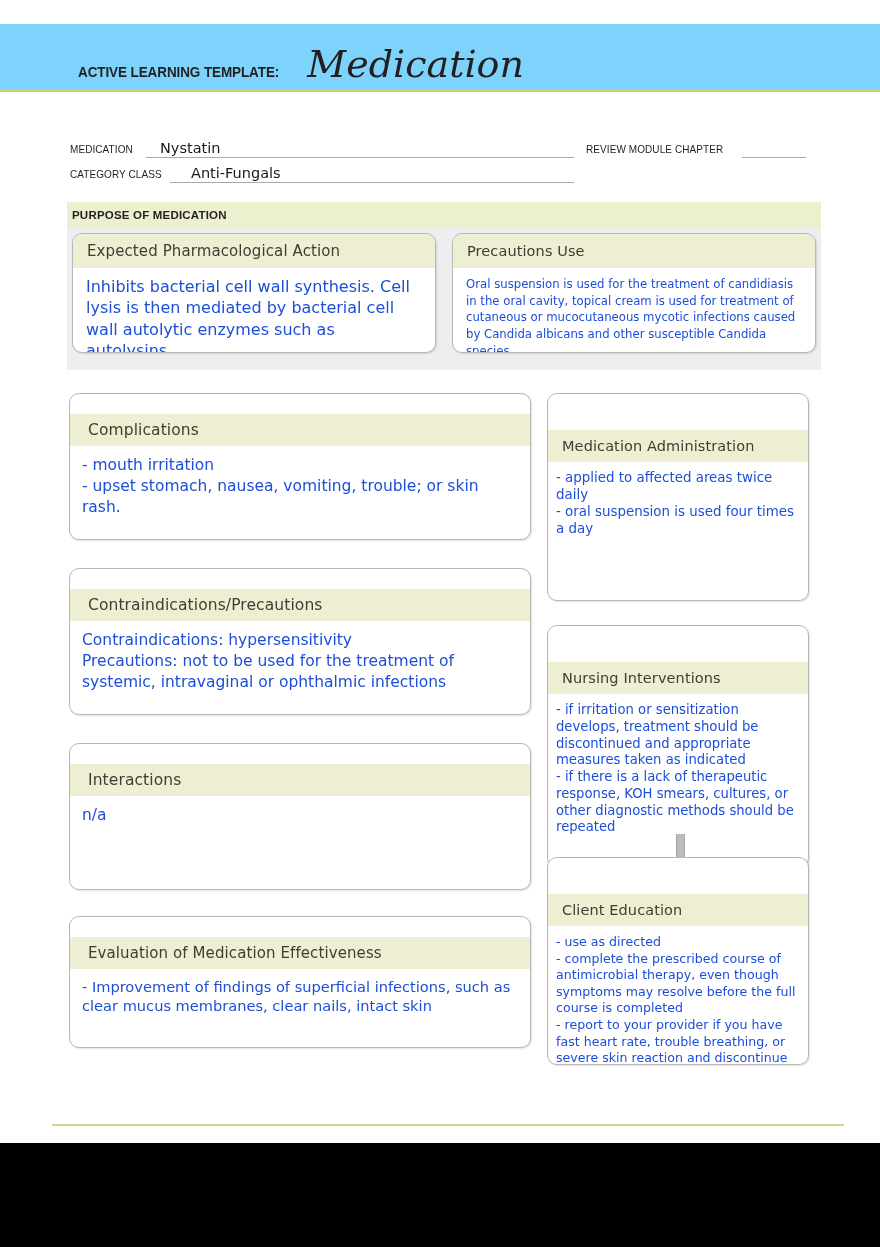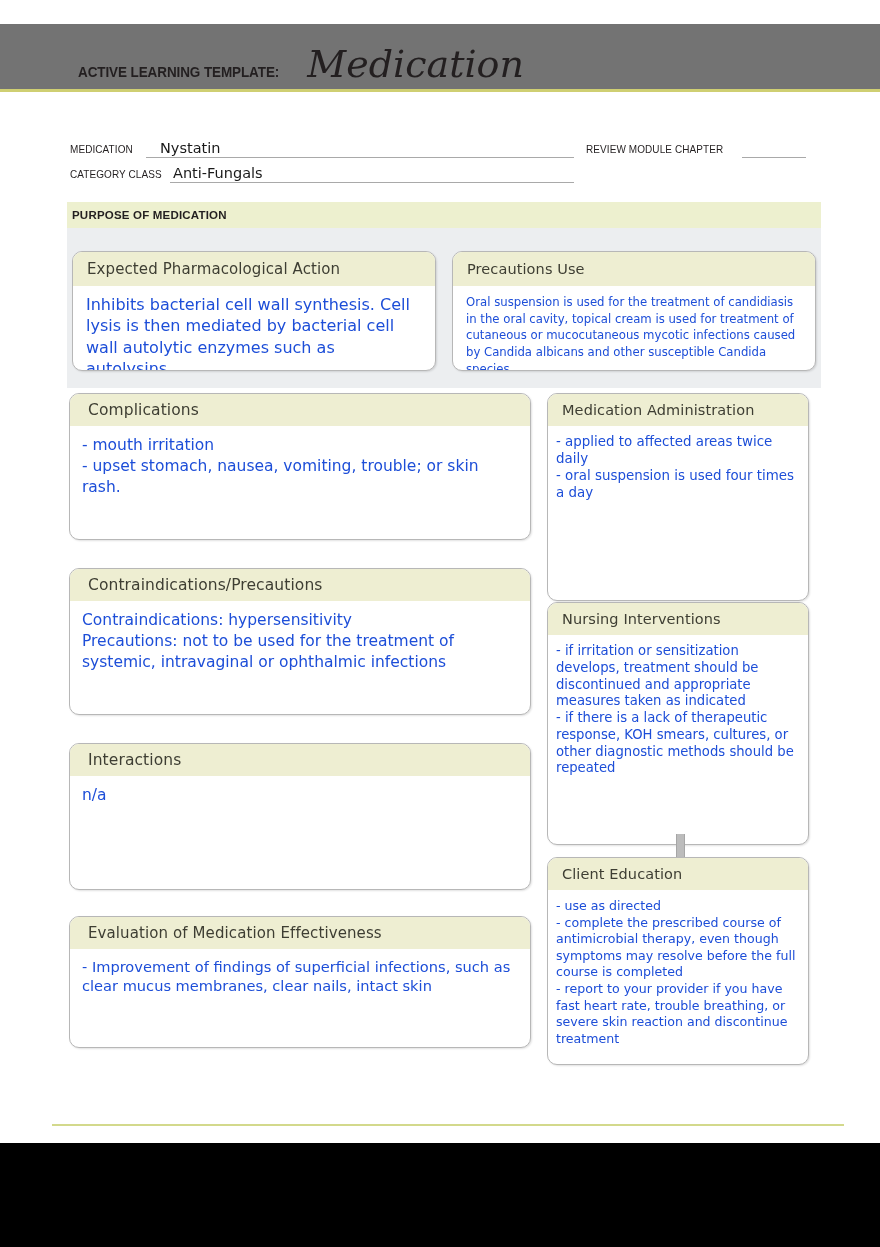--- a/index.html
+++ b/index.html
@@ -13,21 +13,21 @@
     position: relative;
     font-family: "DejaVu Sans", "Liberation Sans", sans-serif;
     overflow: hidden;
   }
 
   
   .masthead {
     position: absolute;
     left: 0; top: 24px;
     width: 880px; height: 68px;
-    background: #737373;
+    background: #7dd3fc;
     border-bottom: 3px solid #cfcf72;
     box-sizing: border-box;
   }
   .masthead-inner {
     position: absolute;
     left: 78px; bottom: 6px;
     display: flex;
     align-items: baseline;
   }
   .alt-eyebrow {
@@ -90,21 +90,21 @@
   #row-med .field-label { left: 70px; }
   #row-med .field-line  { left: 146px; width: 428px; }
   #row-med .field-value { left: 160px; }
   
   #row-med .rmc-label { left: 586px; }
   #row-med .rmc-line  { left: 742px; width: 64px; }
   
   #row-cat { margin-top: 1px; }
   #row-cat .field-label { left: 70px; }
   #row-cat .field-line  { left: 170px; width: 404px; }
-  #row-cat .field-value { left: 173px; }
+  #row-cat .field-value { left: 191px; }
 
   
   .purpose-band {
     position: absolute;
     left: 67px; top: 202px;
     width: 754px;
     background: #eceef0;
   }
   .purpose-title-bar {
     background: #edf0cf;
@@ -117,21 +117,21 @@
   .purpose-title {
     font-family: "Liberation Sans", "DejaVu Sans", sans-serif;
     font-size: 11.5px;
     font-weight: bold;
     color: #231f20;
     letter-spacing: 0.2px;
   }
   .purpose-cards {
     display: flex;
     gap: 16px;
-    padding: 23px 5px 17px 5px;
+    padding: 5px 5px 17px 5px;
   }
 
   
   .card {
     background: #ffffff;
     border: 1px solid #b7b7b7;
     border-radius: 10px;
     box-shadow: 1px 1px 2px rgba(0,0,0,0.12);
     box-sizing: border-box;
     overflow: hidden;
@@ -164,48 +164,48 @@
     line-height: 1.33;
   }
   #card-tu .card-body {
     font-size: 11.7px;
     line-height: 1.43;
   }
   #card-tu .card-head-text { font-size: 14.5px; }
 
   
   .col-left { position: absolute; left: 69px; width: 462px; }
-  .col-left .card-head { height: 32px; padding-left: 18px; }
+  .col-left .card-head { height: 32px; padding-left: 18px; margin-top: 20px; }
   .col-left .card-head-text { font-size: 15.5px; }
   .col-left .card-body {
     padding: 9px 14px 0 12px;
     font-size: 15.5px;
     line-height: 1.35;
   }
 
   #card-complications     { position: absolute; top: 393px; height: 147px; }
   #card-contraindications { position: absolute; top: 568px; height: 147px; }
   #card-interactions      { position: absolute; top: 743px; height: 147px; }
   #card-evaluation        { position: absolute; top: 916px; height: 132px; }
 
   #card-evaluation .card-body { font-size: 14.6px; line-height: 1.28; }
   #card-evaluation .card-head-text { font-size: 15px; }
 
   
   .col-right { position: absolute; left: 547px; width: 262px; }
-  .col-right .card-head { height: 32px; padding-left: 14px; }
+  .col-right .card-head { height: 32px; padding-left: 14px; margin-top: 36px; }
   .col-right .card-head-text { font-size: 14.5px; }
   .col-right .card-body {
     padding: 8px 8px 0 8px;
     font-size: 13.2px;
     line-height: 1.27;
   }
 
   #card-medadmin   { position: absolute; top: 393px; height: 208px; }
-  #card-nursing    { position: absolute; top: 602px; height: 243px; }
+  #card-nursing    { position: absolute; top: 625px; height: 243px; }
   #card-education  { position: absolute; top: 857px; height: 208px; }
 
   #card-medadmin .card-body { font-size: 13.4px; line-height: 1.26; }
   #card-education .card-body { font-size: 12.6px; line-height: 1.32; }
 
   
   .connector {
     position: absolute;
     left: 676px;
     top: 834px;

